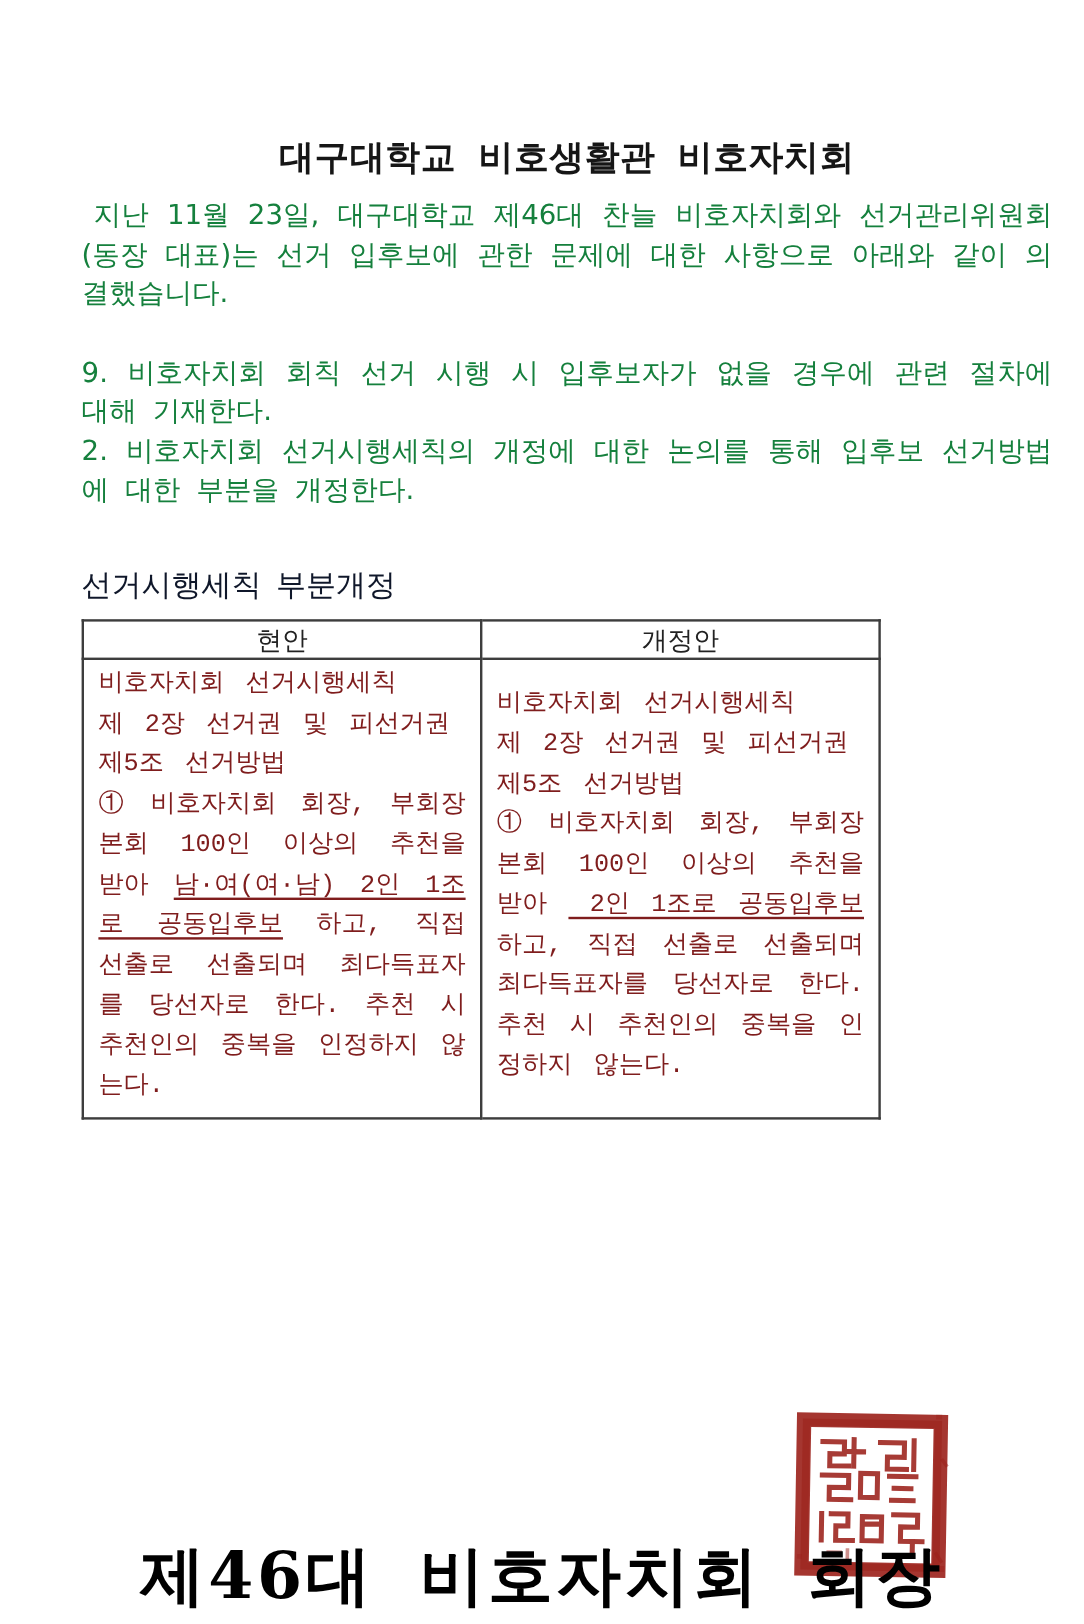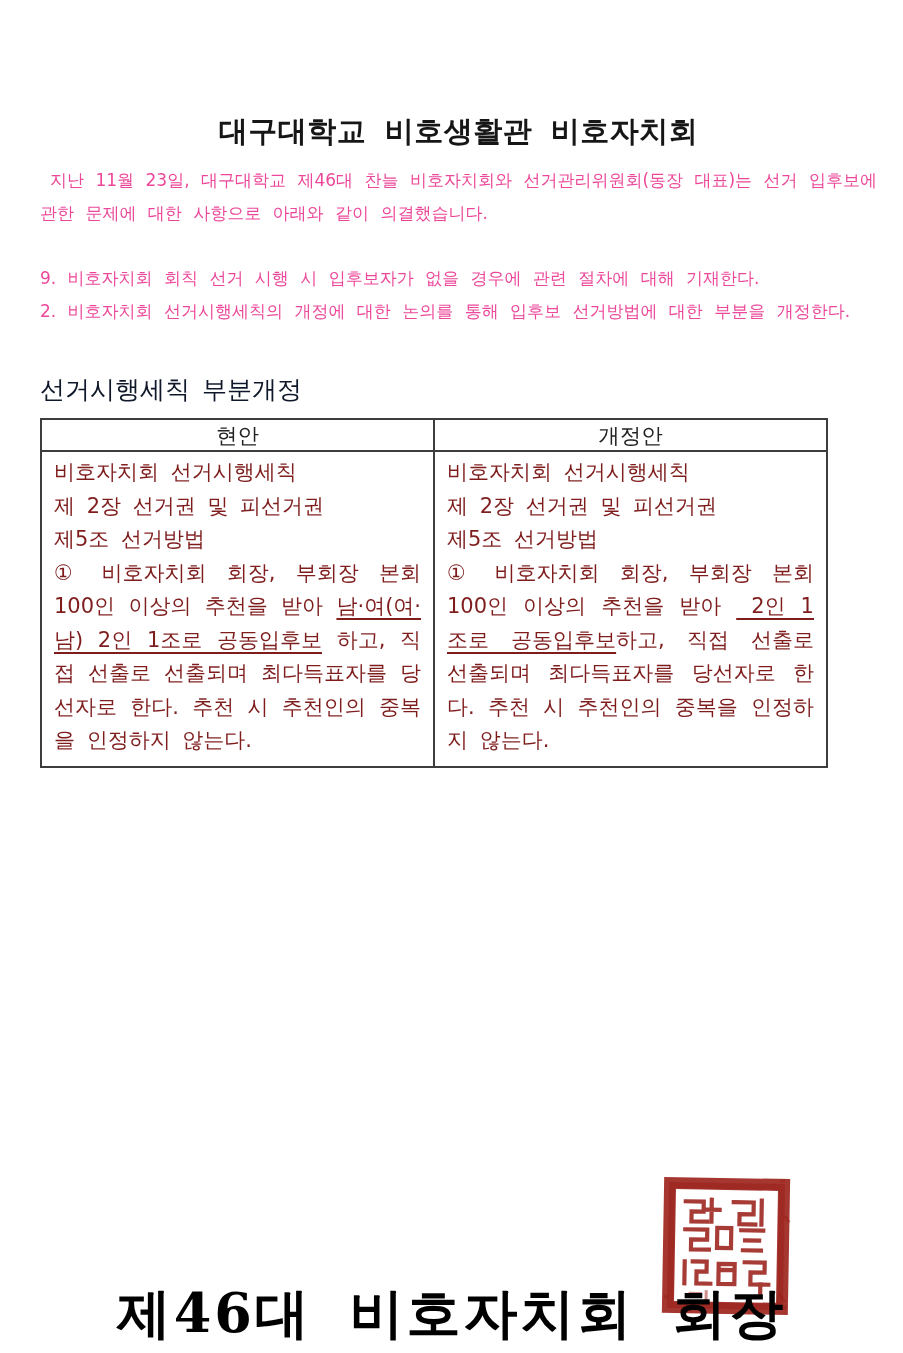--- a/index.html
+++ b/index.html
@@ -6,43 +6,44 @@
   html,body { background:#ffffff; }
   .page {
     position:relative;
     width:903px; height:1353px;
     margin:0 auto;
     background:#ffffff;
     color:#1f1f1f;
     font-family:"DejaVu Sans", sans-serif;
     overflow:hidden;
   }
-  .content { padding:0 26px 0 40px; }
+  .content { padding:0 26px 0 40px;margin-left:28px; }
 
   .title-block { margin-top:108px; text-align:center; }
   .title-line {
     font-size:29px; font-weight:bold; line-height:47px;
     letter-spacing:0.5px; word-spacing:8px; color:#161616;
   }
 
   .para {
-    font-size:17px; line-height:32.6px;
-    text-align:justify; word-spacing:6px; color:#ec4899;
+    font-size:23px; line-height:32.6px;
+    text-align:justify; word-spacing:6px; color:#15803d;
   }
   .intro   { margin-top:9px;  text-indent:10px; }
   .items   { margin-top:33px; }
   .body2   { margin-top:42px; text-indent:14px; }
 
   .caption { margin-top:46px; font-size:25px; word-spacing:4px; color:#0f172a; }
 
   table.amend {
     margin-top:12px;
-    width:788px;
+    width:666px;
     border-collapse:collapse;
     table-layout:fixed;
+    font-family:Liberation Mono, monospace;
   }
   table.amend th, table.amend td {
     border:2px solid #3d3d3d;
   }
   table.amend th {
     font-size:21.5px; font-weight:normal;
     height:32px; text-align:center; color:#222;
     word-spacing:2px;
   }
   table.amend td {

